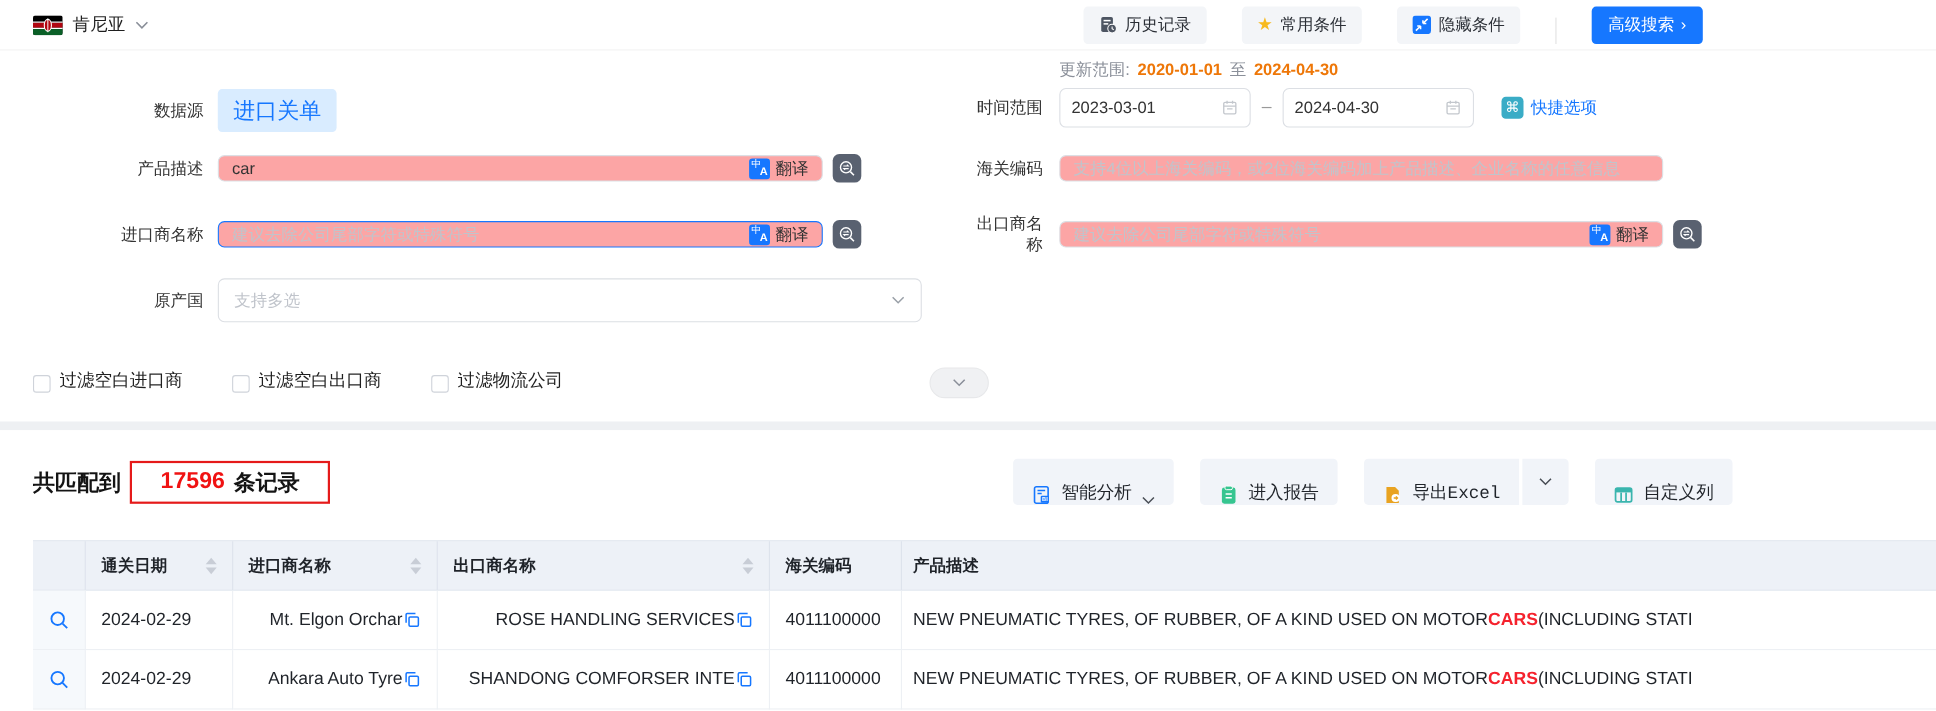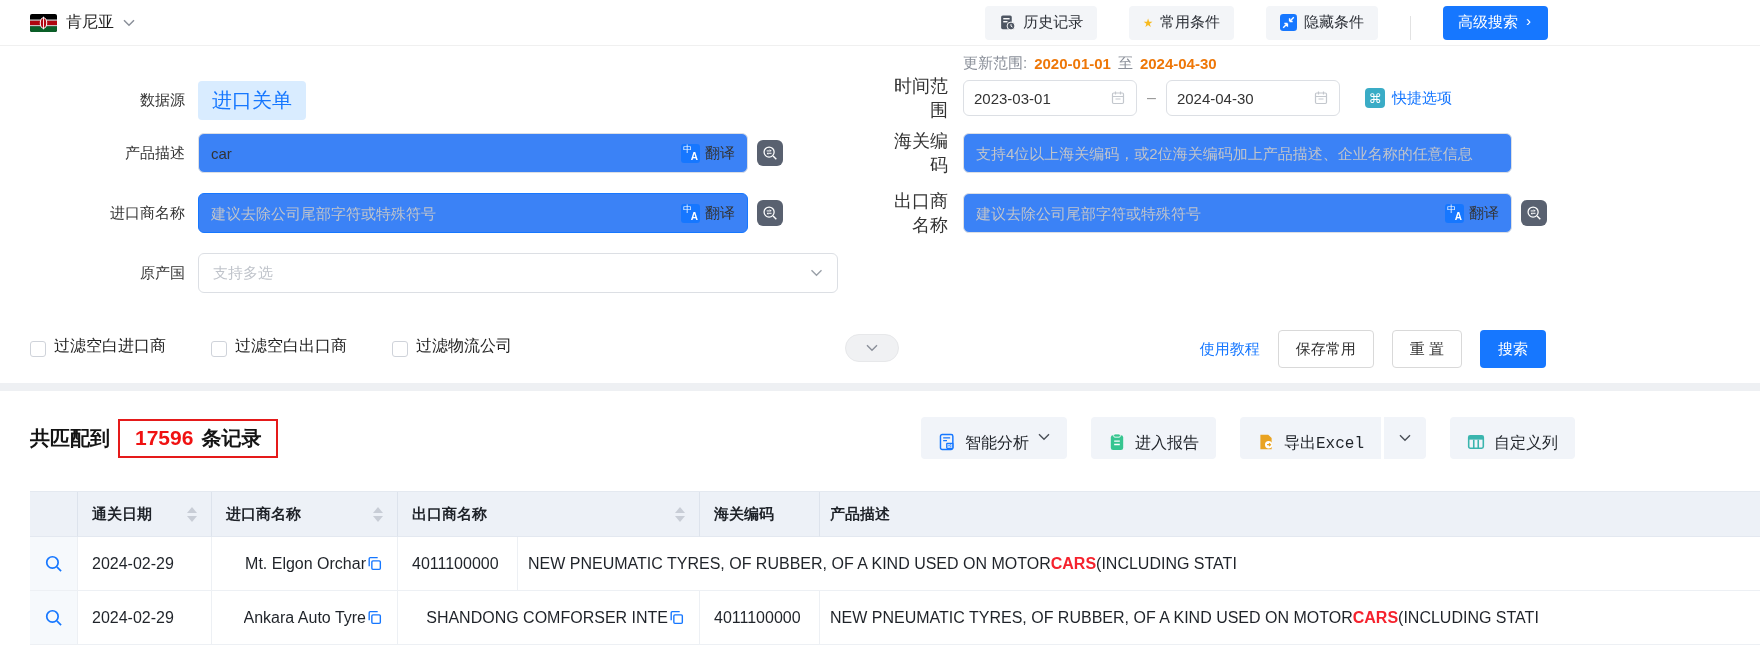--- a/index.html
+++ b/index.html
@@ -6,44 +6,44 @@
   html,body { width:1760px; height:646px; overflow:hidden; background:#fff;
     font-family:"Liberation Sans","DejaVu Sans",sans-serif; color:#333; }
 
   
   .topbar { height:46px; display:flex; align-items:center; padding:0 212px 0 30px;
     border-bottom:1px solid #f0f0f0; background:#fff; }
   .country { display:flex; align-items:center; gap:9px; cursor:pointer; }
   .flag { width:27px; height:18px; border-radius:2px; overflow:hidden; display:block; }
   .country-name { font-size:16px; color:#1f1f1f; }
   .chev { display:inline-block; }
-  .topbar-right { margin-left:auto; display:flex; align-items:flex-end; gap:32px;font-family:Liberation Mono, monospace; }
+  .topbar-right { margin-left:auto; display:flex; align-items:flex-end; gap:32px; }
   .gbtn { height:34px; display:flex; align-items:center; gap:7px; padding:0 14px;
     background:#f3f5f8; border-radius:4px; font-size:15px; color:#2b2f36; cursor:pointer; }
   .vdiv { width:1px; height:24px; background:#e2e2e2; }
   .adv-btn { height:34px; display:flex; align-items:center; gap:6px; padding:0 15px;
     background:#1677ff; color:#fff; border-radius:4px; font-size:15px; cursor:pointer; }
   .adv-arrow { font-size:15px; line-height:1; }
 
   
   .form { position:relative; height:337px; background:#fff; }
   .lrow { position:absolute; left:30px; display:flex; align-items:center; }
   .lbl  { width:155px; text-align:right; margin-right:13px; font-size:15px; color:#333; flex:none; }
   .rrow { position:absolute; left:880px; display:flex; align-items:center; }
-  .rlbl { width:68px; text-align:right; margin-right:15px; font-size:18px; color:#333; flex:none; }
+  .rlbl { width:68px; text-align:right; margin-right:15px; font-size:15px; color:#333; flex:none; }
 
   .update-range { position:absolute; left:963px; top:8px; font-size:15px; color:#8a8f99;
     display:flex; gap:7px; align-items:center; }
   .update-range b { color:#ee7708; font-weight:700; }
 
   .tab-blue { background:#d9ecff; color:#1677ff; font-size:20px; padding:6px 14px;
     border-radius:4px; cursor:pointer; }
 
-  .input { display:flex; align-items:center; height:40px; border:1px solid #dcdfe4;
-    border-radius:6px; background:#3b82f6; padding:0 12px; }
+  .input { display:flex; align-items:center; height:24px; border:1px solid #dcdfe4;
+    border-radius:6px; background:#fca5a5; padding:0 12px; }
   .input.focused { border:1.5px solid #1677ff; }
   .input input { border:none; outline:none; flex:1; min-width:0; font-size:15px; color:#333;
     font-family:inherit; background:transparent; }
   input::placeholder { color:#c0c4cb; }
   .w-left  { width:550px; }
   .w-right { width:549px; }
   .trans { display:flex; align-items:center; gap:5px; font-size:15px; color:#333;
     cursor:pointer; flex:none; margin-left:8px; }
   .tr-ico { width:19px; height:19px; border-radius:3px; background:#1677ff; color:#fff;
     position:relative; flex:none; }
@@ -80,25 +80,25 @@
   .pbtn { height:38px; padding:0 18px; border-radius:4px; background:#1677ff; color:#fff;
     font-size:15px; display:flex; align-items:center; cursor:pointer; }
 
   .band { height:8px; background:#eef0f3; }
 
   
   .results-head { margin-top:24px; height:46px; display:flex; align-items:center;
     padding:0 185px 0 30px; }
   .match-title { display:flex; align-items:center; font-size:20px; font-weight:700; color:#141414; }
   .count-box { display:inline-flex; align-items:center; gap:8px; border:2px solid #e51a1a;
-    padding:4px 15px; margin-left:8px; }
+    padding:4px 26px; margin-left:8px; }
   .count-num { color:#f01212; font-size:21px; font-weight:700; }
   .count-unit { color:#141414; font-size:20px; font-weight:700; }
   .res-actions { margin-left:auto; display:flex; align-items:center; gap:24px; }
-  .rbtn { height:42px; display:flex; align-items:flex-start; gap:9px; padding:16px 17px;
+  .rbtn { height:42px; display:flex; align-items:flex-end; gap:9px; padding:0 17px;
     background:#f1f4f9; border-radius:4px; font-size:16px; color:#1f2329; cursor:pointer; }
   .split { display:flex; gap:3px; }
   .split .seg-main { border-radius:4px 0 0 4px;font-family:Liberation Mono, monospace; }
   .seg-caret { width:42px; height:42px; background:#f1f4f9; border-radius:0 4px 4px 0;
     display:flex; align-items:center; justify-content:center; cursor:pointer; }
 
   
   .tbl { margin:30px 0 0 30px; width:1730px; }
   .trh { display:flex; height:46px; background:#edf1f7; border-top:1px solid #e4e9f0; }
   .th { display:flex; align-items:center; font-size:15px; font-weight:700; color:#1f2329;
@@ -301,26 +301,20 @@
     </div>
     <div class="cb-group" style="left:392px;">
       <span class="cb-box"></span>
       <span class="cb-lab">过滤物流公司</span>
     </div>
     <div class="collapse-pill">
       <svg width="14" height="8" viewBox="0 0 12 8">
           <path d="M1 1.2l5 5 5-5" stroke="#8a8f99" stroke-width="1.4" fill="none"></path>
         </svg>
     </div>
-    <div class="form-actions">
-      <span class="tut-link">使用教程</span>
-      <span class="obtn">保存常用</span>
-      <span class="obtn">重 置</span>
-      <span class="pbtn">搜索</span>
-    </div>
   </div>
 </section>
 
 <div class="band"></div>
 
 <section>
   <div class="results-head">
     <div class="match-title">
       <span>共匹配到</span>
       <span class="count-box">
@@ -421,20 +415,29 @@
         </div>
       <div class="td c2 name-cell">
         <span class="name-txt">Mt. Elgon Orchar</span>
         <span class="icon-btn">
           <svg width="17" height="17" viewBox="0 0 16 16" fill="none" stroke="#1677ff" stroke-width="1.3">
             <rect x="5.5" y="5.5" width="8" height="8" rx="1"></rect>
               <path d="M3 10.5v-7A1 1 0 0 1 4 2.5h7"></path>
           </svg>
         </span>
       </div>
+      <div class="td c3 name-cell">
+        <span class="name-txt">ROSE HANDLING SERVICES</span>
+        <span class="icon-btn">
+          <svg width="17" height="17" viewBox="0 0 16 16" fill="none" stroke="#1677ff" stroke-width="1.3">
+            <rect x="5.5" y="5.5" width="8" height="8" rx="1"></rect>
+              <path d="M3 10.5v-7A1 1 0 0 1 4 2.5h7"></path>
+          </svg>
+        </span>
+      </div>
       <div class="td c4">
           <span>4011100000</span>
         </div>
       <div class="td c5">
         <span>NEW PNEUMATIC TYRES, OF RUBBER, OF A KIND USED ON MOTOR </span>
           <span class="hl">CARS</span>
           <span> (INCLUDING STATI</span>
       </div>
     </div>
 

